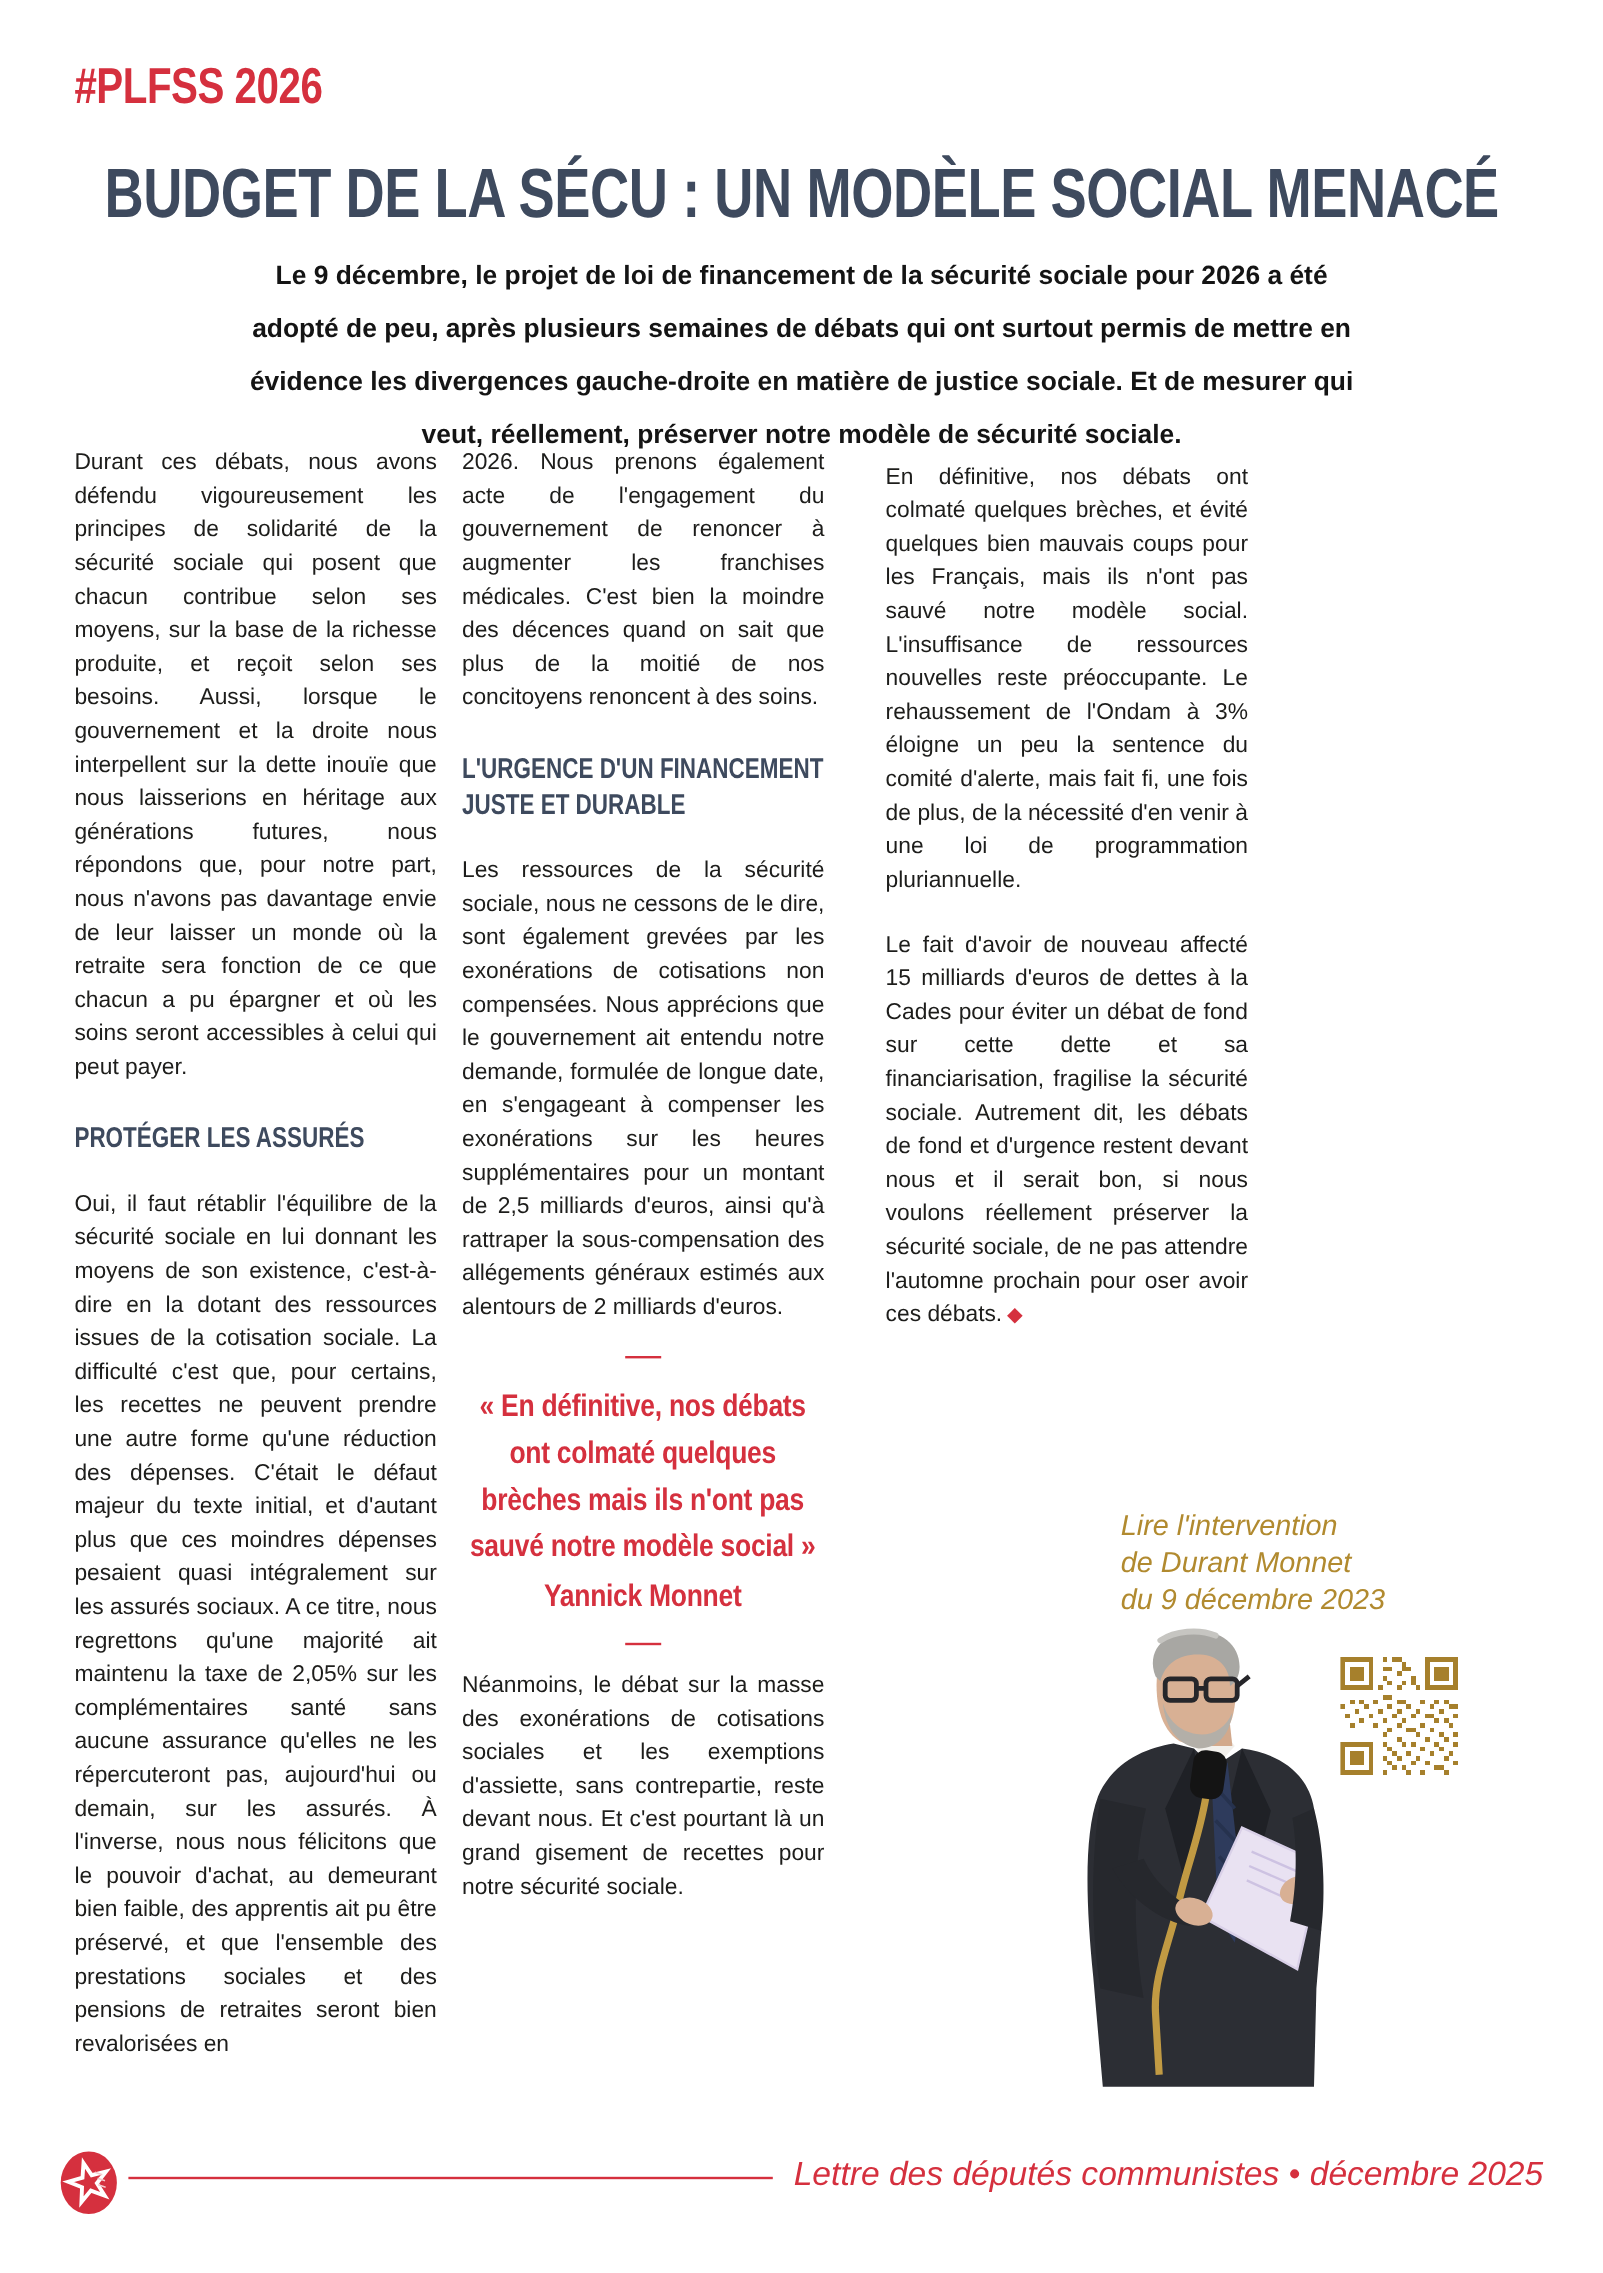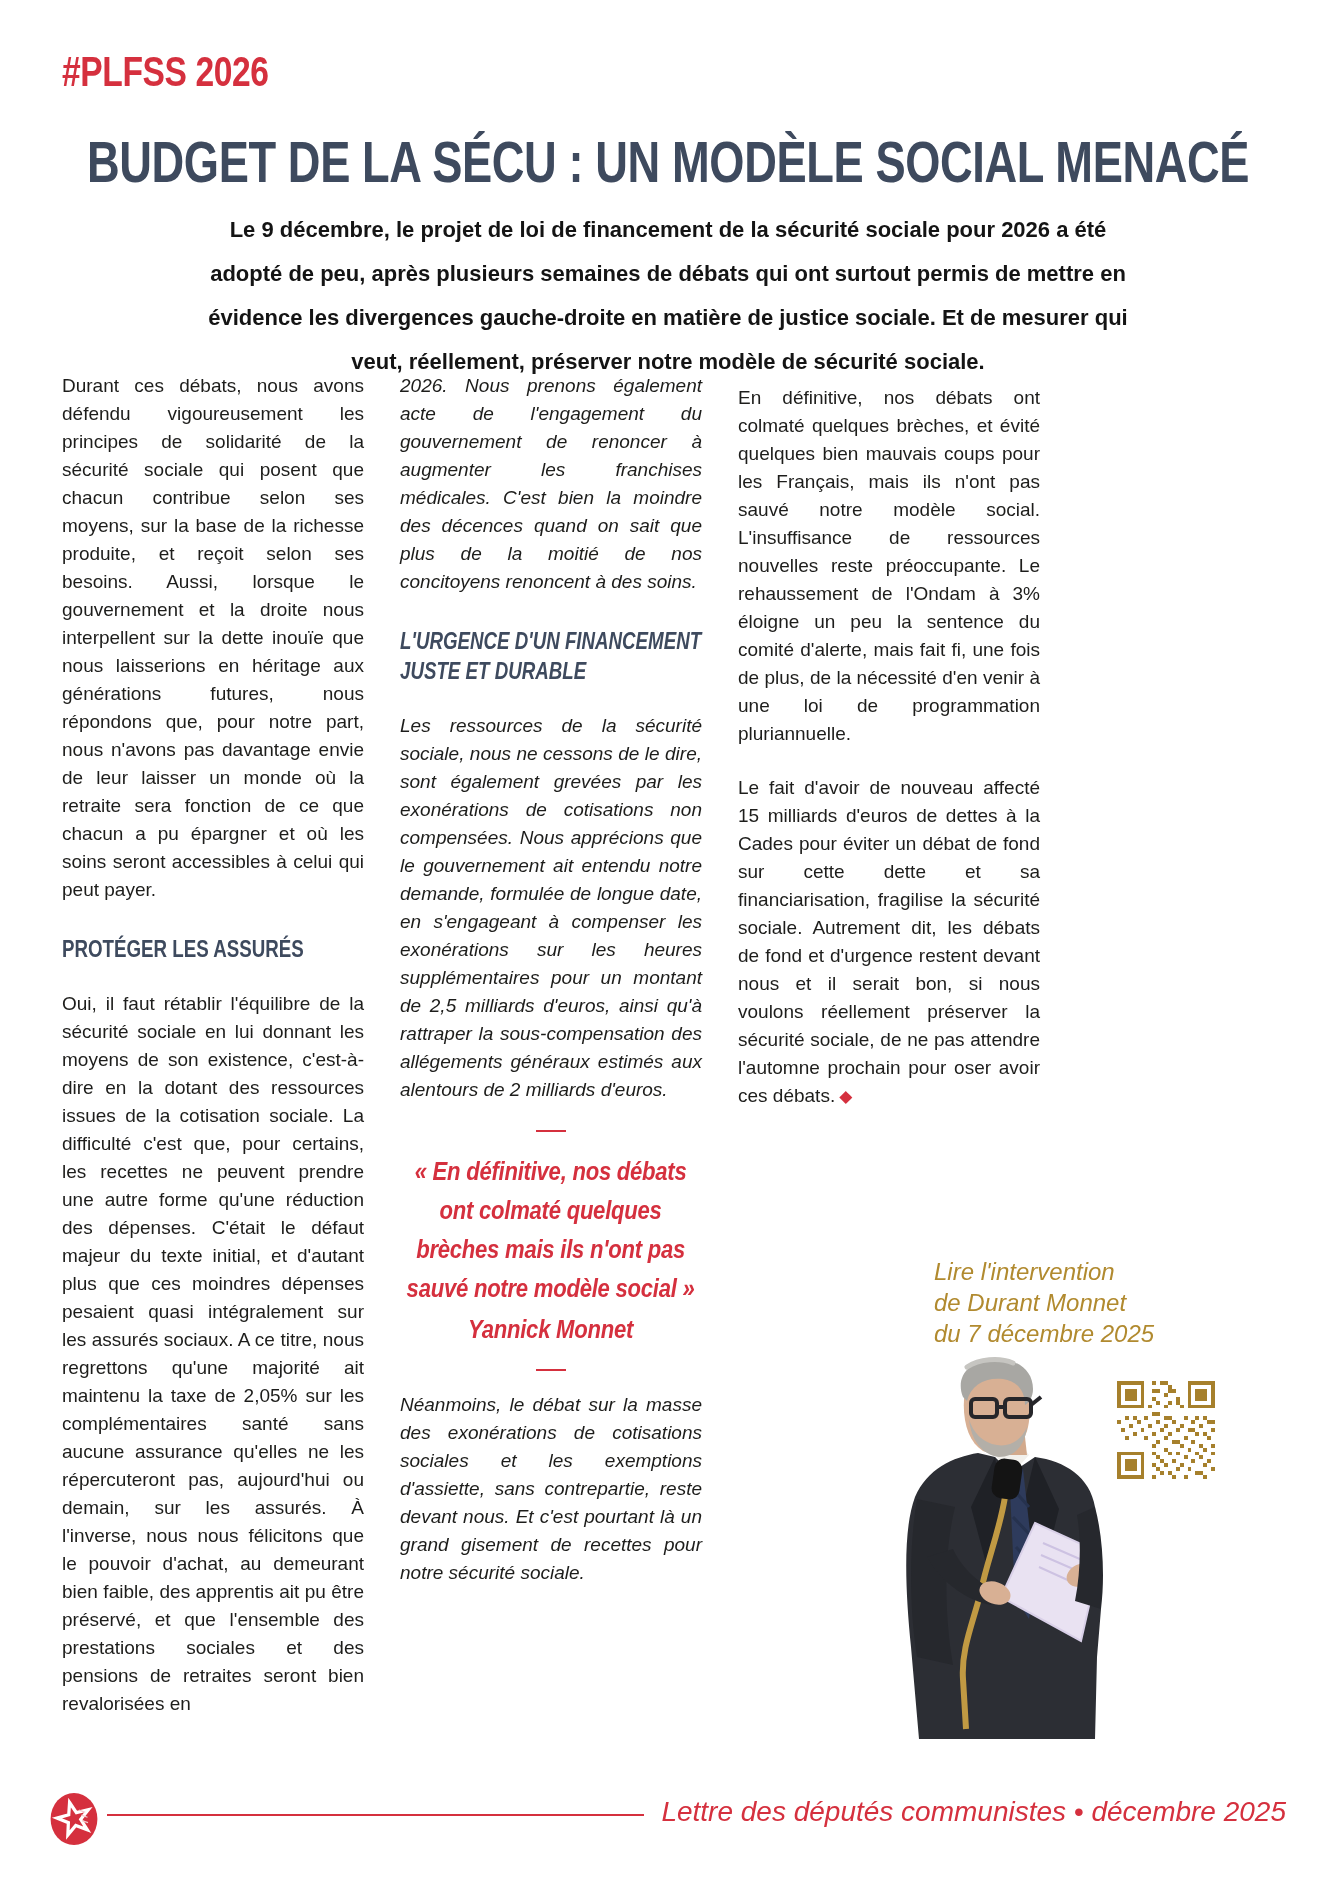--- a/index.html
+++ b/index.html
@@ -22,21 +22,21 @@
   }
   .intro {
     position:absolute; top:208px; left:50%; transform:translateX(-50%);
     width:950px; font-size:22px; line-height:44px; font-weight:bold;
     text-align:center; color:#141414;
   }
 
   .col { position:absolute; top:372px; width:302px; font-size:19px; line-height:28px; text-align:justify; }
   .col p { margin:0 0 26px 0; hyphens:auto; -webkit-hyphens:auto; }
   .col1 { left:62px; }
-  .col2 { left:400px;font-style:italic; }
+  .col2 { left:385px; }
   .col3 { left:738px;margin-top:12px; }
 
   h2.sec {
     color:#3e4a5e; font-size:24px; line-height:30px; letter-spacing:0;
     width:128%; transform:scaleX(0.78); transform-origin:left top;
     margin:30px 0 26px 0; text-align:left; font-weight:bold;
   }
 
   .rule { width:30px; height:2px; background:#d5303e; margin:20px auto 20px auto; }
   .quote {
@@ -96,21 +96,21 @@
   </div>
 
   <div class="col col3">
     <p>En définitive, nos débats ont colmaté quelques brèches, et évité quelques bien mauvais coups pour les Français, mais ils n'ont pas sauvé notre modèle social. L'insuffisance de ressources nouvelles reste préoccupante. Le rehaussement de l'Ondam à 3% éloigne un peu la sentence du comité d'alerte, mais fait fi, une fois de plus, de la nécessité d'en venir à une loi de programmation pluriannuelle.</p>
     <p><span>Le fait d'avoir de nouveau affecté 15 milliards d'euros de dettes à la Cades pour éviter un débat de fond sur cette dette et sa financiarisation, fragilise la sécurité sociale. Autrement dit, les débats de fond et d'urgence restent devant nous et il serait bon, si nous voulons réellement préserver la sécurité sociale, de ne pas attendre l'automne prochain pour oser avoir ces débats.</span><span class="diamond">◆</span></p>
   </div>
 
   <div class="caption">
     <div>Lire l'intervention</div>
     <div>de Durant Monnet</div>
-    <div>du 7 décembre 2025</div>
+    <div>du 9 décembre 2023</div>
   </div>
 
   <div class="photo">
     <svg viewBox="0 0 224 382" width="224" height="384" xmlns="http://www.w3.org/2000/svg">
 
       <path d="M95 96 C70 100 44 112 32 140 C20 172 22 230 28 290 L36 382 L212 382 L214 300 L218 252 L212 150 C207 120 182 104 152 100 L128 116 L112 100 Z" fill="#2c2e34"></path>
 
       <path d="M34 142 C26 190 26 250 34 300 L70 308 C60 250 62 190 72 150 Z" fill="#26282d"></path>
 
       <path d="M112 100 L88 150 L104 210 L120 150 Z" fill="#1f2126"></path>

